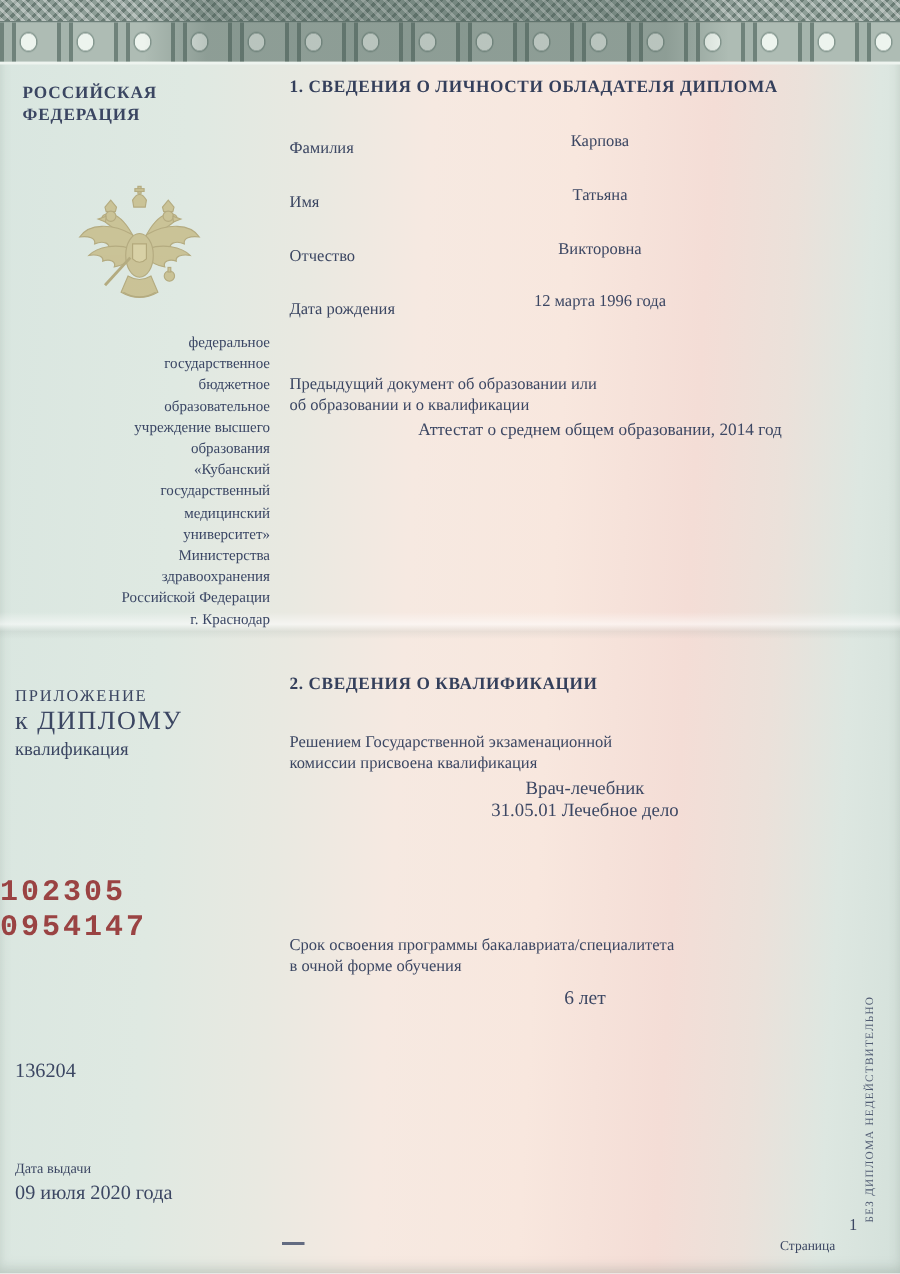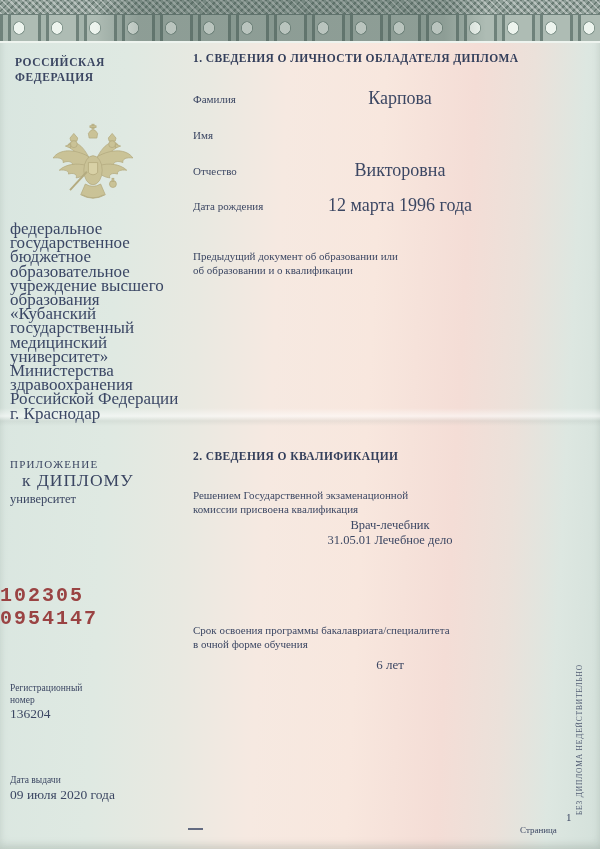--- a/index.html
+++ b/index.html
@@ -37,35 +37,35 @@
       radial-gradient(ellipse 9px 10px at 19px 13px, #edf4ee 55%, rgba(122,142,134,.95) 60%, rgba(122,142,134,0) 72%),
       repeating-linear-gradient(90deg, rgba(104,124,116,.9) 0 3px, rgba(158,174,166,.55) 3px 8px, rgba(104,124,116,.9) 8px 11px, rgba(104,124,116,0) 11px 38px);
     background-size:38px 26px;
   }
   .top-border .tone{
     position:absolute;inset:0;
     background:linear-gradient(90deg, rgba(66,86,79,0) 0 16%, rgba(66,86,79,.30) 23% 74%, rgba(66,86,79,0) 81%);
   }
   .country{position:absolute;left:15px;top:55px;width:160px;font-size:11.5px;line-height:15px;letter-spacing:.6px;white-space:pre-line;font-weight:600;color:#3b4662;}
   .emblem{position:absolute;left:47px;top:122px;width:92px;height:98px;}
-  .institution{position:absolute;left:10px;top:222px;width:170px;font-size:17px;line-height:14.2px;white-space:pre-line;color:#3b4765;}
+  .institution{position:absolute;left:10px;top:222px;width:170px;font-size:10px;line-height:14.2px;white-space:pre-line;color:#3b4765;text-align:right;}
   .sup-small{position:absolute;left:10px;top:458px;width:170px;font-size:11px;letter-spacing:1.2px;color:#3b4662;}
-  .sup-large{position:absolute;left:10px;top:470px;width:170px;font-size:17.5px;letter-spacing:1px;color:#3b4662;margin-left:12px;}
+  .sup-large{position:absolute;left:10px;top:470px;width:170px;font-size:17.5px;letter-spacing:1px;color:#3b4662;}
   .sup-sub{position:absolute;left:10px;top:492px;width:170px;font-size:12.5px;color:#3b4662;}
   .serial{position:absolute;left:0;top:584px;width:168px;font-family:"Liberation Mono","DejaVu Sans Mono",monospace;font-size:20px;font-weight:700;letter-spacing:2px;color:#9a4343;}
   .reg-label{position:absolute;left:10px;top:683px;width:170px;font-size:9.5px;line-height:11.5px;white-space:pre-line;}
   .reg-value{position:absolute;left:10px;top:706px;width:170px;font-size:13.5px;}
   .date-label{position:absolute;left:10px;top:775px;width:170px;font-size:9.5px;}
   .date-value{position:absolute;left:10px;top:787px;width:170px;font-size:13.5px;}
   
   .sec-title{position:absolute;left:193px;font-size:11.5px;font-weight:600;letter-spacing:.4px;color:#343f5b;}
   .s1-title{top:52px;}
   .s2-title{top:450px;}
   .f-label{position:absolute;left:193px;font-size:11px;}
-  .f-value{position:absolute;left:250px;width:300px;text-align:center;font-size:18px;}
+  .f-value{position:absolute;left:250px;width:300px;text-align:center;font-size:11px;}
   .lbl-prevdoc{position:absolute;left:193px;top:249px;font-size:11px;line-height:14px;white-space:pre-line;}
   .val-prevdoc{position:absolute;left:215px;top:281px;width:370px;text-align:center;font-size:11.5px;}
   .lbl-decision{position:absolute;left:193px;top:488px;font-size:11px;line-height:14px;white-space:pre-line;}
   .val-qual{position:absolute;left:240px;top:518px;width:300px;text-align:center;font-size:12.5px;line-height:15px;white-space:pre-line;}
   .lbl-duration{position:absolute;left:193px;top:623px;font-size:11px;line-height:14px;white-space:pre-line;}
   .val-duration{position:absolute;left:240px;top:657px;width:300px;text-align:center;font-size:13px;}
   
   .dash{position:absolute;left:188px;top:828px;width:15px;height:1.6px;background:#4a5570;opacity:.85;}
   .page-label{position:absolute;left:520px;top:825px;font-size:9px;color:#3c4763;}
   .page-number{position:absolute;left:566px;top:811px;font-size:11px;color:#3c4763;}
@@ -139,46 +139,46 @@
 государственный
 медицинский
 университет»
 Министерства
 здравоохранения
 Российской Федерации
 г. Краснодар</div>
 
   <div class="sup-small">ПРИЛОЖЕНИЕ</div>
   <div class="sup-large">к ДИПЛОМУ</div>
-  <div class="sup-sub">университет</div>
+  <div class="sup-sub">квалификация</div>
 
   <div class="serial">102305 0954147</div>
 
-  <div class="reg-label">Регистрационный
-номер</div>
   <div class="reg-value">136204</div>
 
   <div class="date-label">Дата выдачи</div>
   <div class="date-value">09 июля 2020 года</div>
 
   <div class="sec-title s1-title">1. СВЕДЕНИЯ О ЛИЧНОСТИ ОБЛАДАТЕЛЯ ДИПЛОМА</div>
 
   <div class="f-label" style="top:93px">Фамилия</div>
   <div class="f-value" style="top:88px">Карпова</div>
 
   <div class="f-label" style="top:129px">Имя</div>
+  <div class="f-value" style="top:124px">Татьяна</div>
 
   <div class="f-label" style="top:165px">Отчество</div>
   <div class="f-value" style="top:160px">Викторовна</div>
 
   <div class="f-label" style="top:200px">Дата рождения</div>
   <div class="f-value" style="top:195px">12 марта 1996 года</div>
 
   <div class="lbl-prevdoc">Предыдущий документ об образовании или
 об образовании и о квалификации</div>
+  <div class="val-prevdoc">Аттестат о среднем общем образовании, 2014 год</div>
 
   <div class="sec-title s2-title">2. СВЕДЕНИЯ О КВАЛИФИКАЦИИ</div>
 
   <div class="lbl-decision">Решением Государственной экзаменационной
 комиссии присвоена квалификация</div>
   <div class="val-qual">Врач-лечебник
 31.05.01 Лечебное дело</div>
 
   <div class="lbl-duration">Срок освоения программы бакалавриата/специалитета
 в очной форме обучения</div>

